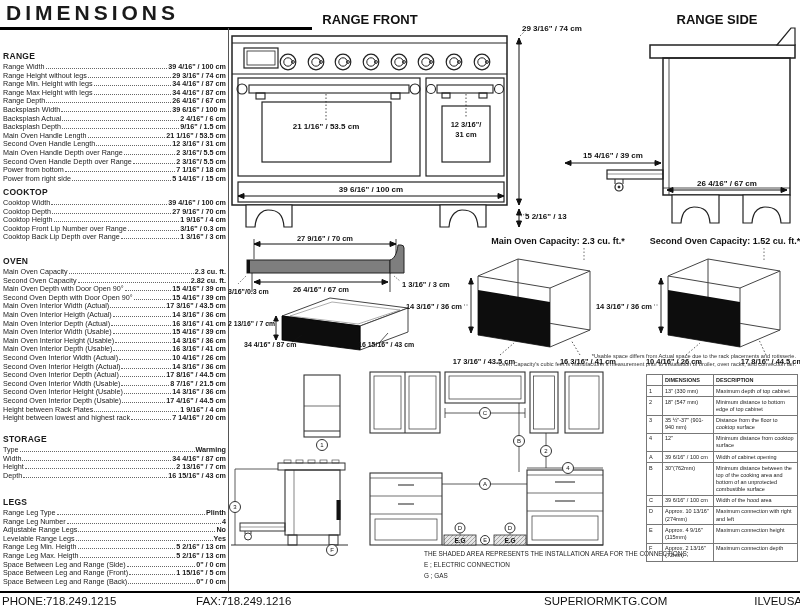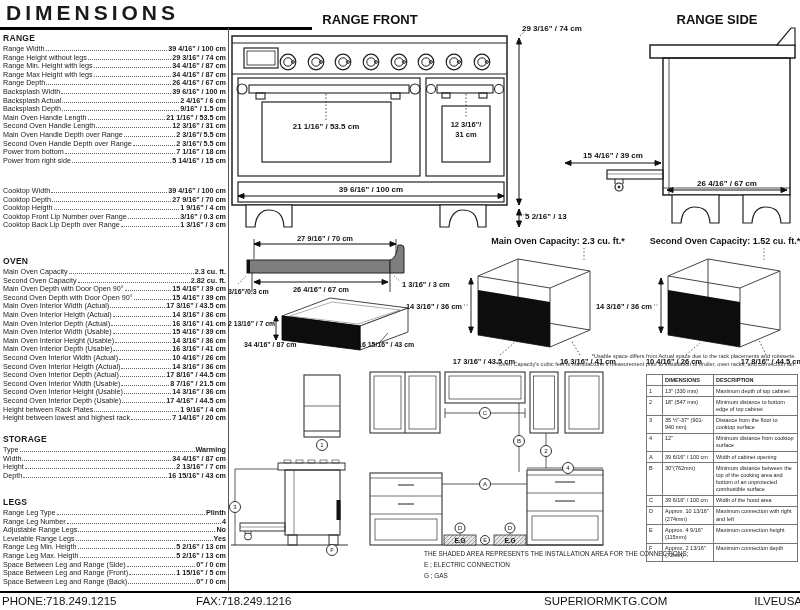--- a/index.html
+++ b/index.html
@@ -40,21 +40,21 @@
 </head>
 <body>
 
 <div class="page">
 
   <div class="page-title">DIMENSIONS</div>
   <div class="title-rule"></div>
   <div class="v-divider"></div>
 
   <div class="spec-col">
-    <div class="spec-section" style="top:33px">
+    <div class="spec-section" style="top:51px">
       <div class="spec-header">RANGE</div>
       <div class="spec-rows">
           <div class="spec-row">
             <span class="spec-label">Range Width</span>
             <span class="spec-dots"></span>
             <span class="spec-value">39 4/16" / 100 cm</span>
           </div>
           <div class="spec-row">
             <span class="spec-label">Range Height without legs</span>
             <span class="spec-dots"></span>
@@ -116,20 +116,21 @@
             <span class="spec-value">7 1/16" / 18 cm</span>
           </div>
           <div class="spec-row">
             <span class="spec-label">Power from right side</span>
             <span class="spec-dots"></span>
             <span class="spec-value">5 14/16" / 15 cm</span>
           </div>
         </div>
     </div>
     <div class="spec-section" style="top:187px">
+      <div class="spec-header">COOKTOP</div>
       <div class="spec-rows">
           <div class="spec-row">
             <span class="spec-label">Cooktop Width</span>
             <span class="spec-dots"></span>
             <span class="spec-value">39 4/16" / 100 cm</span>
           </div>
           <div class="spec-row">
             <span class="spec-label">Cooktop Depth</span>
             <span class="spec-dots"></span>
             <span class="spec-value">27 9/16" / 70 cm</span>

